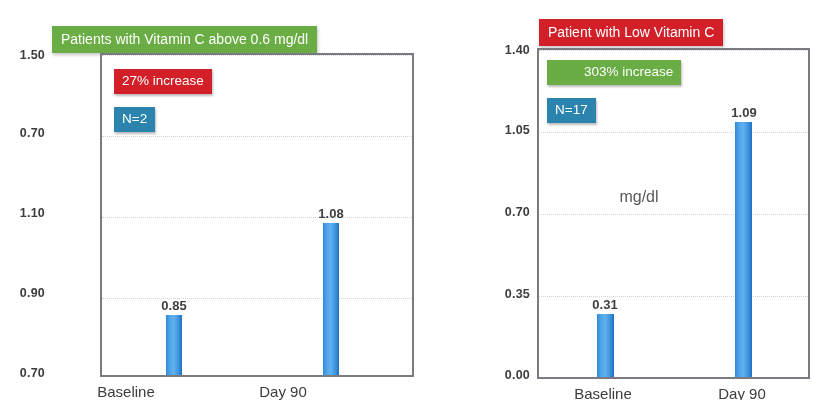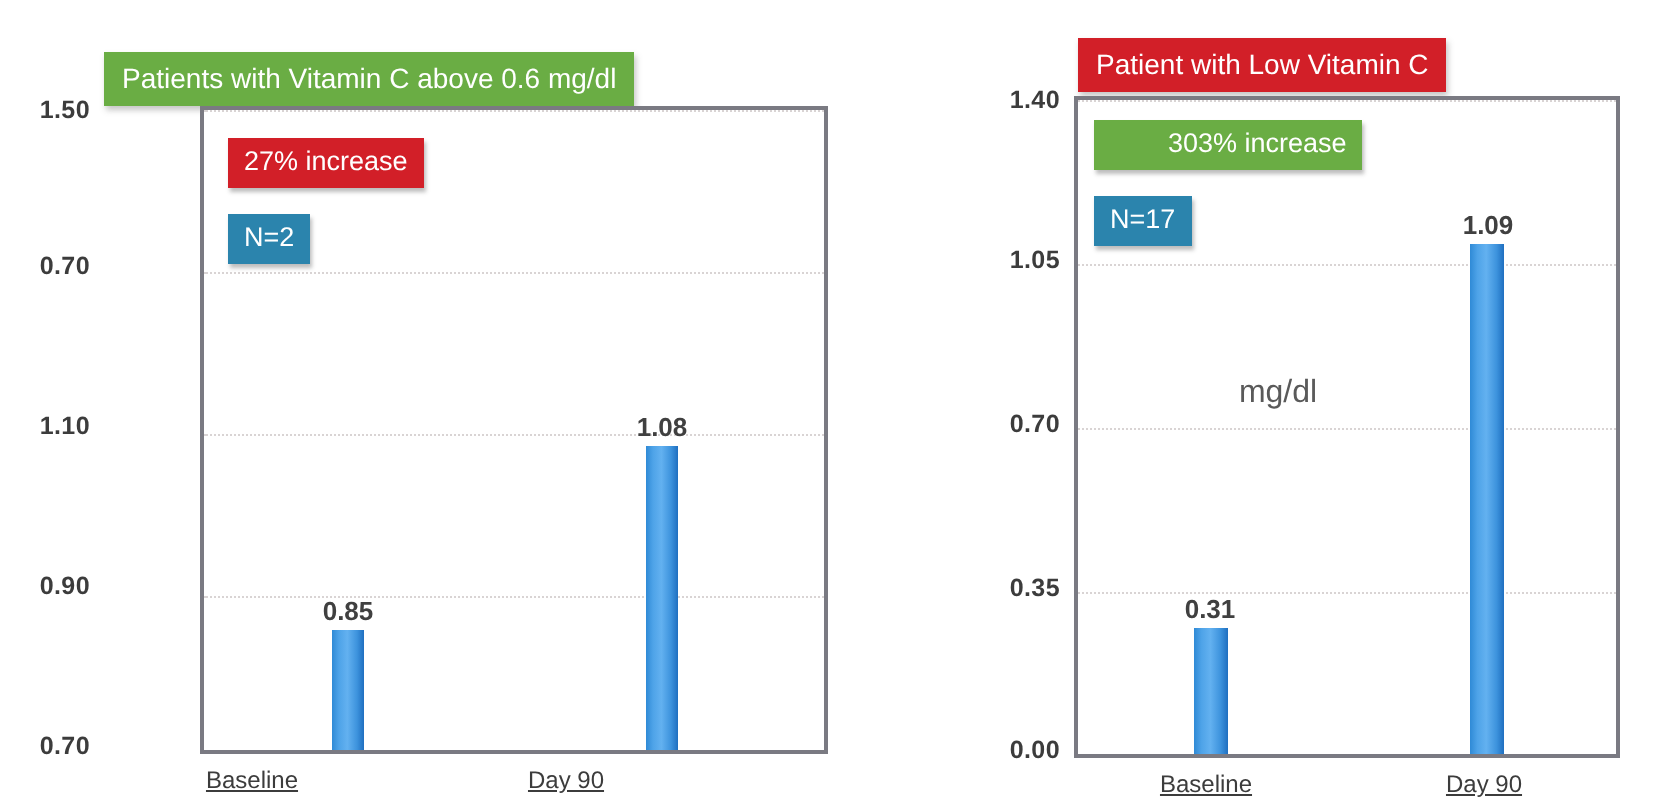--- a/index.html
+++ b/index.html
@@ -86,24 +86,23 @@
     top: 32px;
     width: 55px;
     height: 331px;
   }
 
   
   .xlabel {
     position: absolute;
     transform: translateX(-50%);
     top: 6px;
-    font-size: 12px;
+    font-size: 15px;
     color: #3c3c3c;
     white-space: nowrap;
-    text-decoration: underline;
   }
   .xaxis {
     position: absolute;
     height: 20px;
   }
   .panel-left .xaxis {
     left: 52px;
     top: 361px;
     width: 314px;
   }

